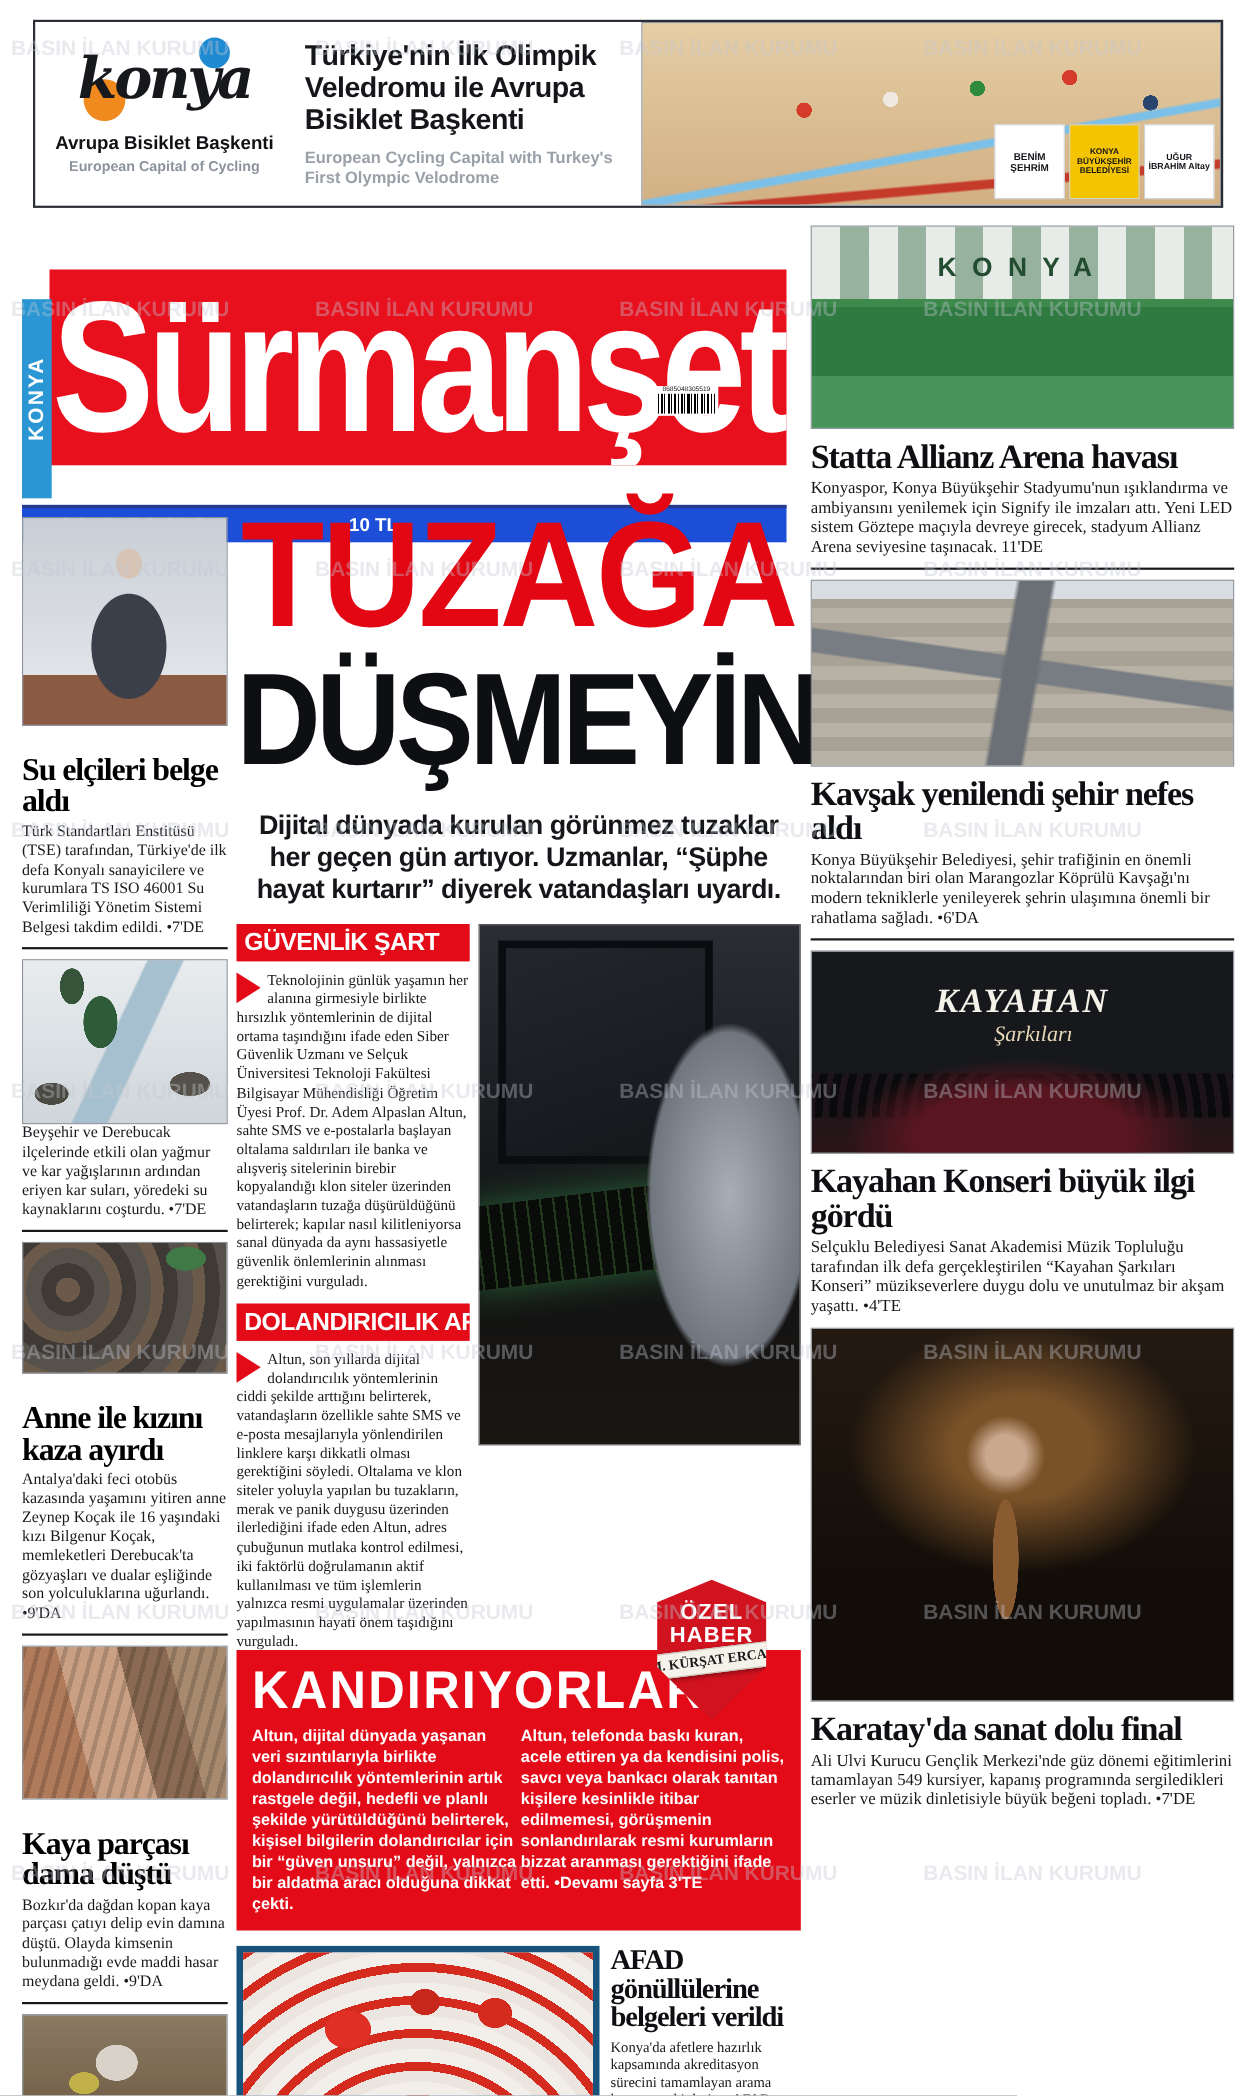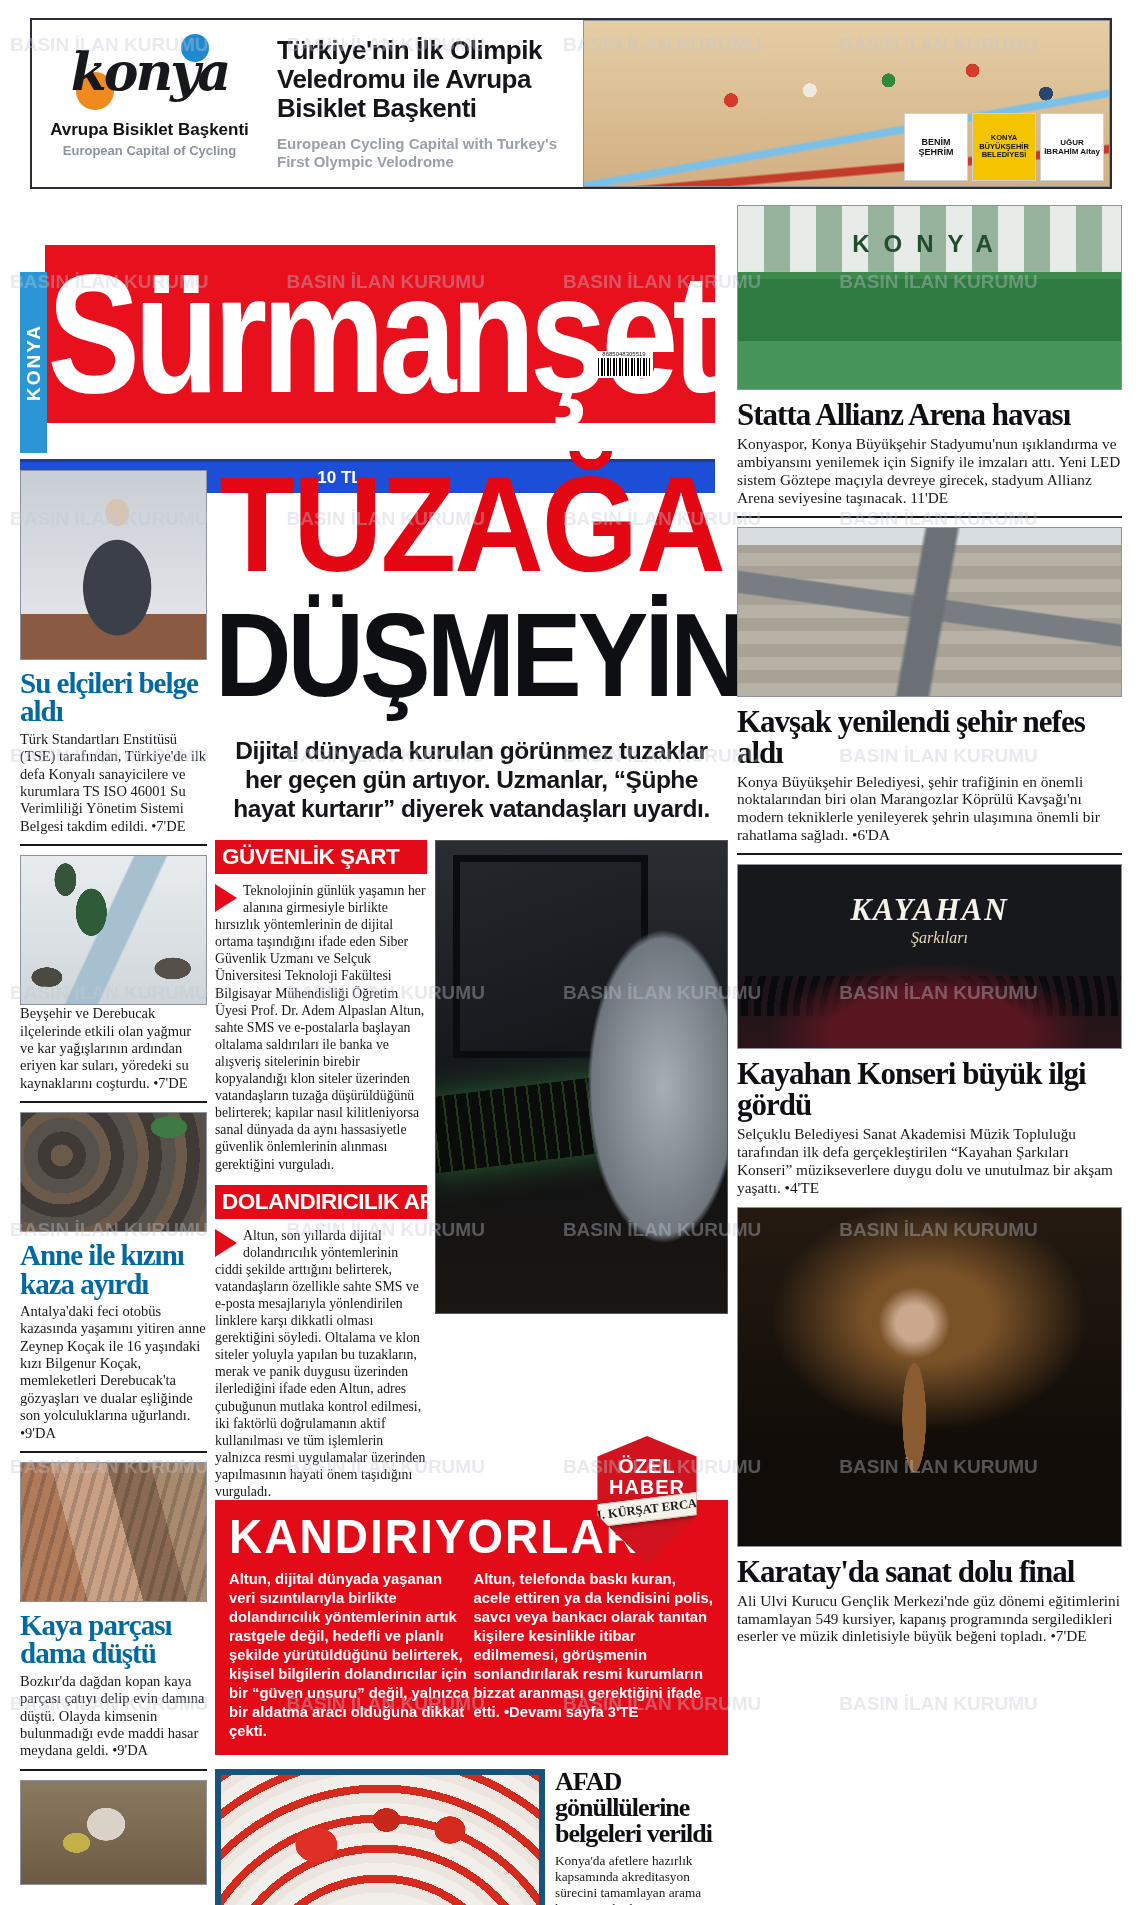--- a/index.html
+++ b/index.html
@@ -61,21 +61,21 @@
   .datebar .day{margin-left:7px;}
   .datebar .price{font-weight:bold;margin-left:112px;}
 
   
   .photo{width:100%;border:1px solid #8d939c;box-sizing:border-box;position:relative;}
   .divider{border-top:2px solid #16181c;margin:9px 0;}
 
   
   .left-col{left:20px;top:470px;width:187px;z-index:2;}
   .lc-headline{font-family:"Liberation Serif",serif;font-weight:bold;font-size:29px;line-height:.98;
-               letter-spacing:-1px;color:#0369a1;margin:9px 0 5px;}
+               letter-spacing:-1px;color:#000000;margin:26px 0 5px;}
   .lc-body{font-family:"Liberation Serif",serif;font-size:14.5px;line-height:1.2;color:#17181c;}
   .ph-speaker{height:190px;background:
       radial-gradient(26px 30px at 52% 22%,#d8c4b4 0 45%,transparent 46%),
       radial-gradient(75px 105px at 52% 62%,#3a3f4a 0 45%,transparent 46%),
       linear-gradient(0deg,#8a5a42 0 24%,transparent 24%),
       linear-gradient(180deg,#c9ced6,#e8ebee);}
   .ph-stream{height:150px;background:
       radial-gradient(34px 52px at 38% 38%,#2e5c38 0 45%,transparent 46%),
       radial-gradient(24px 36px at 24% 16%,#35543a 0 45%,transparent 46%),
       radial-gradient(34px 22px at 14% 82%,#4a4a42 0 45%,transparent 46%),
@@ -158,21 +158,21 @@
       linear-gradient(8deg,transparent 46%,#787d83 47% 56%,transparent 57%),
       linear-gradient(180deg,#d8dde2 0 10%,transparent 10%),
       repeating-linear-gradient(0deg,#b8b2a6 0 13px,#a8a296 13px 26px);}
   .ph-kayahan{height:185px;background:
       radial-gradient(60% 55% at 50% 92%,#5a1620 0 42%,transparent 70%),
       repeating-radial-gradient(circle at 50% 108%,#0a0a0c 0 7px,#1c1418 7px 13px) 0 78%/100% 22% no-repeat,
       linear-gradient(180deg,#17181c 0 60%,#2a1418);}
   .kay-text{position:absolute;top:16%;width:100%;text-align:center;color:#f5f2ea;
             font-family:"Liberation Serif",serif;font-style:italic;}
   .kay-text .k1{font-size:31px;font-weight:bold;letter-spacing:2px;line-height:1;}
-  .kay-text .k2{font-size:16px;margin-top:4px;color:#e8d8b8;margin-left:20px;}
+  .kay-text .k2{font-size:20px;margin-top:4px;color:#e8d8b8;margin-left:20px;}
   .ph-orchestra{height:340px;background:
       radial-gradient(26px 120px at 46% 62%,#8a5a30 0 45%,transparent 46%),
       radial-gradient(60px 60px at 46% 34%,#caa88e 0 30%,transparent 60%),
       radial-gradient(55% 45% at 50% 32%,#7a5228 0 30%,transparent 75%),
       linear-gradient(180deg,#241a12,#120d08 70%);}
 </style>
 </head>
 <body>
 
 <div class="page">

